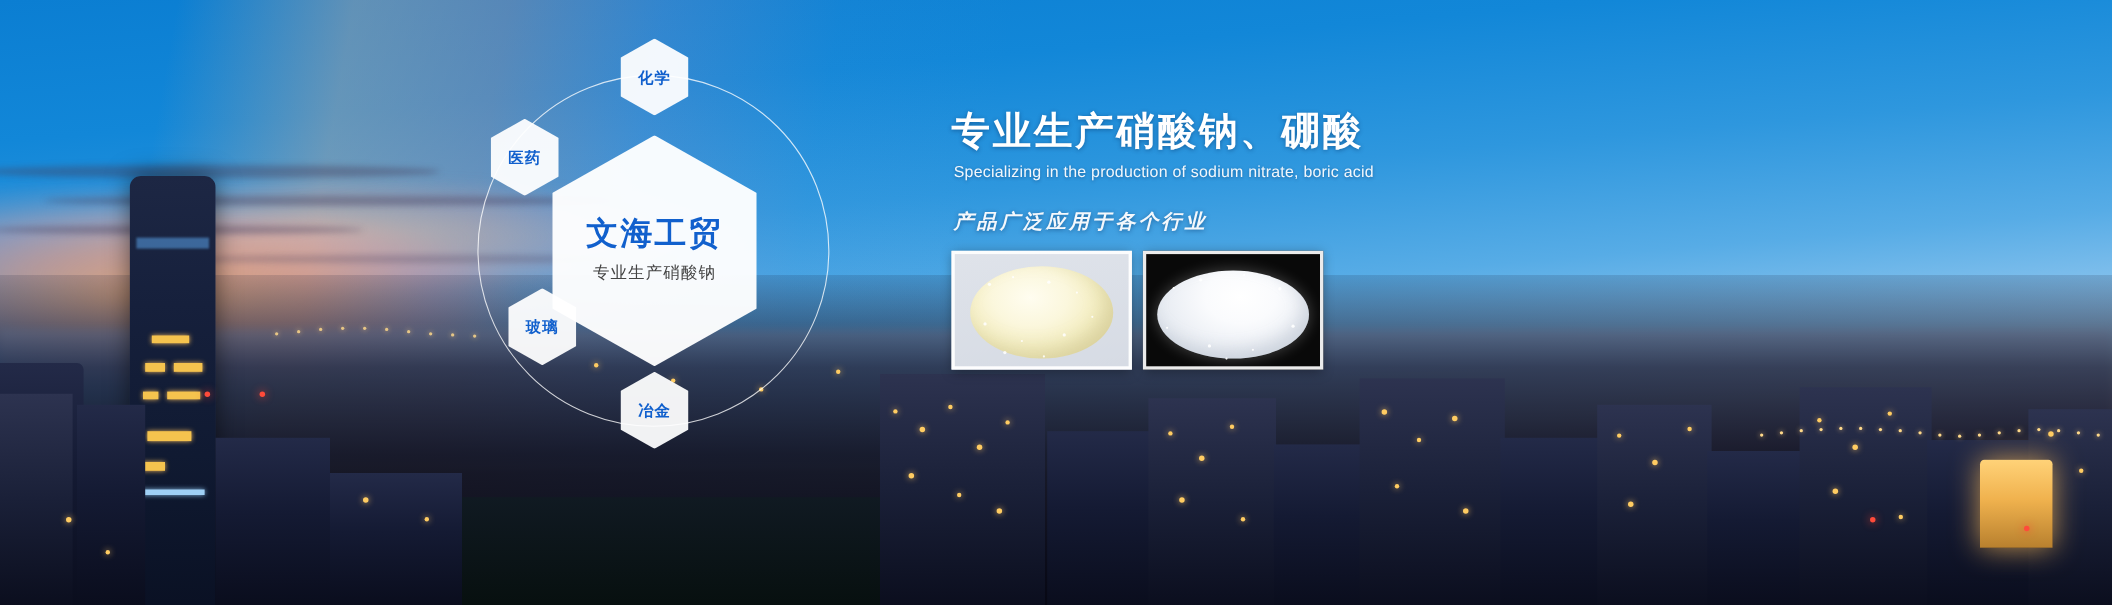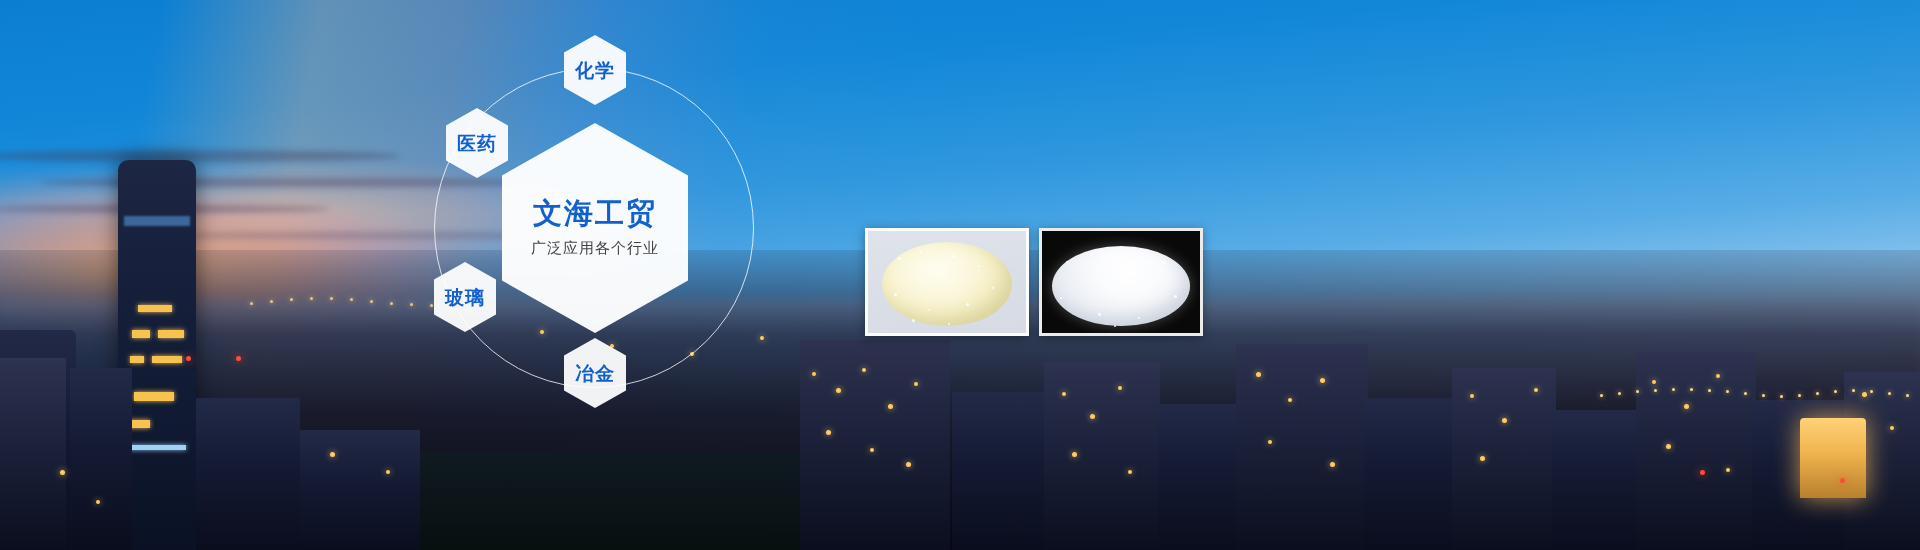--- a/index.html
+++ b/index.html
@@ -55,21 +55,21 @@
 
   
   .diagram{position:absolute;left:430px;top:40px;width:330px;height:400px;}
   .ring{position:absolute;left:4px;top:28px;width:320px;height:320px;border-radius:50%;
     border:1.6px solid rgba(255,255,255,.78);box-sizing:border-box;}
   .hex{position:absolute;display:flex;align-items:center;justify-content:center;
     background:rgba(255,255,255,.94);
     clip-path:polygon(50% 0%,100% 25%,100% 75%,50% 100%,0% 75%,0% 25%);}
   .hex-lbl{color:#1160cd;font-weight:bold;letter-spacing:1px;line-height:1;}
   .hex-sm{width:62px;height:70px;}
-  .hex-sm .hex-lbl{font-size:19px;text-align:center;}
+  .hex-sm .hex-lbl{font-size:14px;text-align:center;}
   .hex-center{width:186px;height:210px;left:72px;top:83px;flex-direction:column;
     background:rgba(255,255,255,.96);}
   .hex-center .c-title{color:#1160cd;font-weight:bold;font-size:29px;letter-spacing:2px;line-height:1;}
   .hex-center .c-sub{color:#444;font-size:15px;margin-top:11px;letter-spacing:1px;}
 
   
   .copy{position:absolute;left:865px;top:100px;width:700px;}
   .headline{color:#fff;font-size:35px;font-weight:bold;letter-spacing:2.5px;line-height:1.15;
     text-shadow:0 1px 4px rgba(0,40,90,.45);margin:0;white-space:nowrap;}
   .subline{color:#f2f7fc;font-size:14.5px;letter-spacing:.2px;margin:9px 0 0 2px;
@@ -223,33 +223,38 @@
 
   <div class="diagram">
     <div class="ring"></div>
 
     <div class="hex hex-sm" style="left:134px;top:-5px;">
       <span class="hex-lbl">化学</span>
     </div>
     <div class="hex hex-sm" style="left:134px;top:298px;">
       <span class="hex-lbl">冶金</span>
     </div>
-    <div class="hex hex-sm" style="left:4px;top:222px;">
+    <div class="hex hex-sm" style="left:32px;top:222px;">
       <span class="hex-lbl">玻璃</span>
     </div>
     <div class="hex hex-sm" style="left:16px;top:68px;">
       <span class="hex-lbl">医药</span>
     </div>
 
     <div class="hex hex-center">
       <span class="c-title">文海工贸</span>
-      <span class="c-sub">广泛应用各个行业</span>
-    </div>
-  </div>
-
+      <span class="c-sub">专业生产硝酸钠</span>
+    </div>
+  </div>
+
+  <div class="copy">
+    <h1 class="headline">专业生产硝酸钠、硼酸</h1>
+    <p class="subline">Specializing in the production of sodium nitrate, boric acid</p>
+    <p class="tagline">产品广泛应用于各个行业</p>
+  </div>
 
   <div class="shots">
     <div class="shot shot-a">
       <div class="pile"></div>
       <div class="spec" style="left:30px;top:26px;width:3px;height:3px;"></div>
       <div class="spec" style="left:52px;top:20px;width:2px;height:2px;"></div>
       <div class="spec" style="left:84px;top:24px;width:3px;height:3px;"></div>
       <div class="spec" style="left:110px;top:34px;width:2px;height:2px;"></div>
       <div class="spec" style="left:26px;top:62px;width:3px;height:3px;"></div>
       <div class="spec" style="left:60px;top:78px;width:2px;height:2px;"></div>

